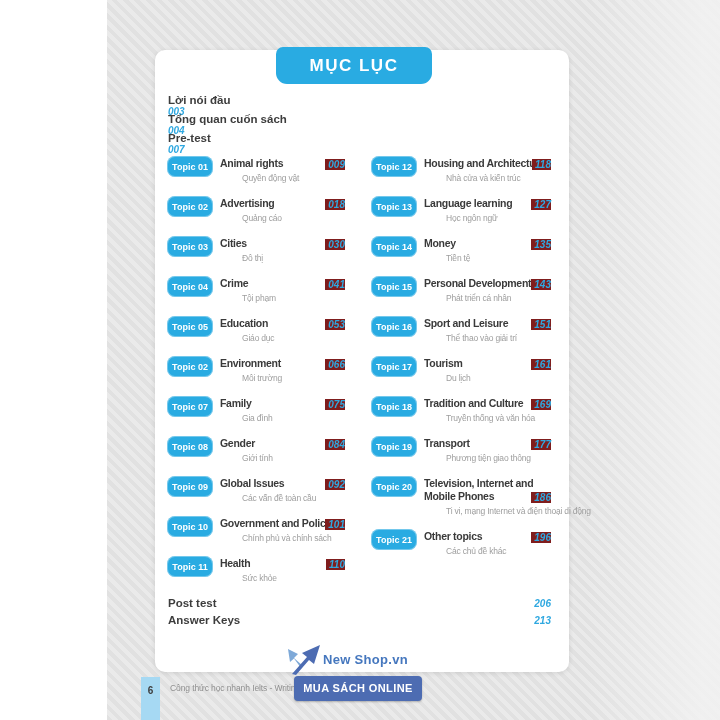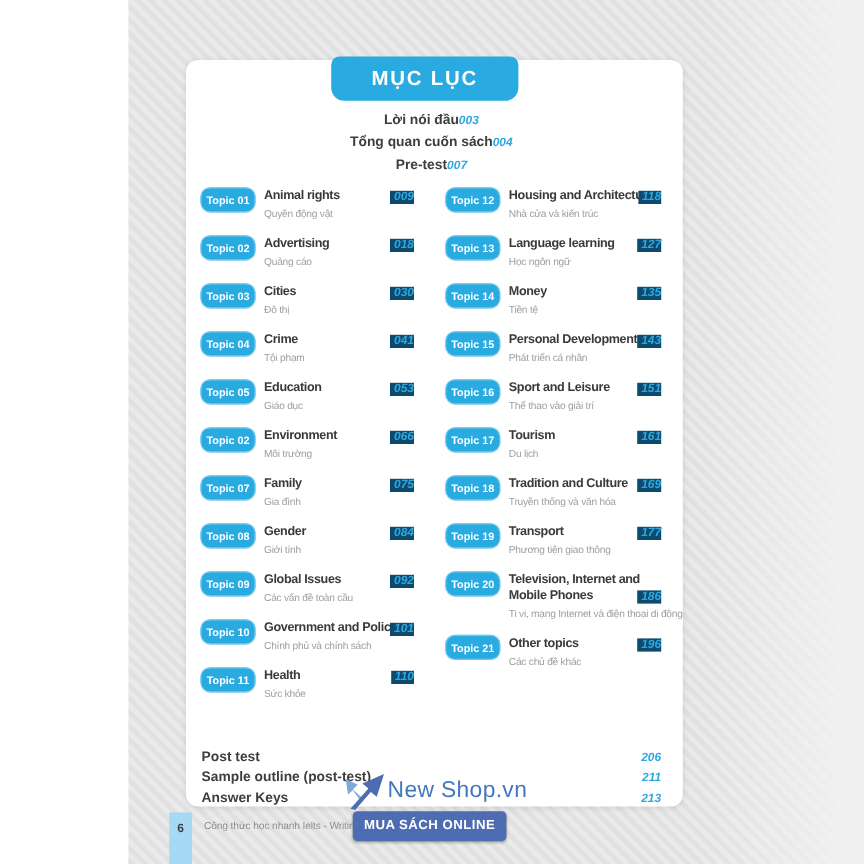--- a/index.html
+++ b/index.html
@@ -22,55 +22,55 @@
 
   .header-badge {
     position:absolute; left:276px; top:47px; width:156px; height:37px;
     background:var(--accent,#29abe2); color:#fff; z-index:3;
     font-size:17px; font-weight:bold; letter-spacing:1.5px;
     text-align:center; line-height:37px;
     border-radius:7px 7px 11px 11px;
   }
 
   .front-list, .back-list { padding:0 18px 0 13px; }
-  .front-row { display:flex; justify-content:center; align-items:baseline; height:19px; }
+  .front-row { display:flex; justify-content:flex-start; align-items:baseline; height:19px;flex-direction:column; }
   .front-label { font-size:11.5px; font-weight:bold; color:#3d3d3d; }
   .pg { font-size:10px; font-style:italic; font-weight:bold; color:var(--page_number,#2fa8e0); }
 
   .columns { display:flex; gap:26px; padding:0 18px 0 12px; margin-top:6px; }
   .col-left { width:178px; flex:none; }
   .col-right { flex:1; min-width:0; }
 
   .topic { display:flex; gap:7px; margin-bottom:13px; }
   .topic-badge {
     flex:none; width:46px; height:21px; margin-top:-1px;
     background:var(--accent,#29abe2); color:#fff;
     border-radius:8px; font-size:9px; font-weight:bold;
     display:flex; align-items:center; justify-content:center;
     box-shadow:inset 0 0 0 1px rgba(255,255,255,.35);
   }
   .topic-body { flex:1; min-width:0; }
   .topic-head { position:relative; }
   .topic-title { display:block; font-size:10.5px; font-weight:bold; color:#3a3a3a; letter-spacing:-.3px; line-height:13px; padding-right:2px; }
-  .topic-page { position:absolute; right:0; bottom:0; font-size:10px; font-style:italic; font-weight:bold; color:var(--page_number,#2fa8e0); background:#0c4a6e; padding-left:3px; }
-  .topic-sub { font-size:8.5px; color:#9e9e9e; margin-top:3px; line-height:11px; white-space:nowrap; letter-spacing:-.2px; }
-
-  .back-list { margin-top:28px; }
+  .topic-page { position:absolute; right:0; bottom:0; font-size:10px; font-style:italic; font-weight:bold; color:var(--page_number,#2fa8e0); background:#7f1d1d; padding-left:3px; }
+  .topic-sub { font-size:8.5px; color:#9e9e9e; margin-top:3px; line-height:11px; white-space:nowrap; letter-spacing:-.2px;margin-left:22px; }
+
+  .back-list { margin-top:0; }
   .back-row { display:flex; justify-content:space-between; align-items:baseline; height:17px; }
   .back-label { font-size:11.5px; font-weight:bold; color:#3d3d3d; }
 
   .page-tab {
     position:absolute; left:141px; top:677px; width:19px; height:43px;
     background:var(--tab_bg,#a6d9f3); color:#3d3d3d;
     font-size:10px; font-weight:bold; text-align:center; padding-top:8px;
   }
   .book-title { position:absolute; left:170px; top:683px; font-size:8.5px; color:#8f8f8f; letter-spacing:-.1px; z-index:1; }
 
   .logo { position:absolute; left:286px; top:641px; display:flex; align-items:center; z-index:4; }
-  .logo-text { font-size:19px; font-weight:normal; color:var(--watermark_blue,#4577be); letter-spacing:.3px; margin-left:1px; }
+  .logo-text { font-size:13px; font-weight:bold; color:var(--watermark_blue,#4577be); letter-spacing:.3px; margin-left:1px; }
   .online-badge {
     position:absolute; left:294px; top:676px; width:128px; height:25px; z-index:5;
     background:var(--badge_bg,#4d6cb2); border-radius:4px;
     color:#fff; font-size:11px; font-weight:bold; letter-spacing:.4px;
     text-align:center; line-height:25px;
     box-shadow:0 1px 2px rgba(0,0,0,.25);
   }
 </style>
 </head>
 <body>
@@ -339,24 +339,20 @@
     </div>
 
     <div class="back-list">
 
         <div class="back-row">
           <span class="back-label">Post test</span>
           <span class="pg">206</span>
         </div>
 
 
-        <div class="back-row">
-          <span class="back-label">Sample outline (post-test)</span>
-          <span class="pg">211</span>
-        </div>
 
         <div class="back-row">
           <span class="back-label">Answer Keys</span>
           <span class="pg">213</span>
         </div>
       </div>
 
   </div>
 </div>
 

